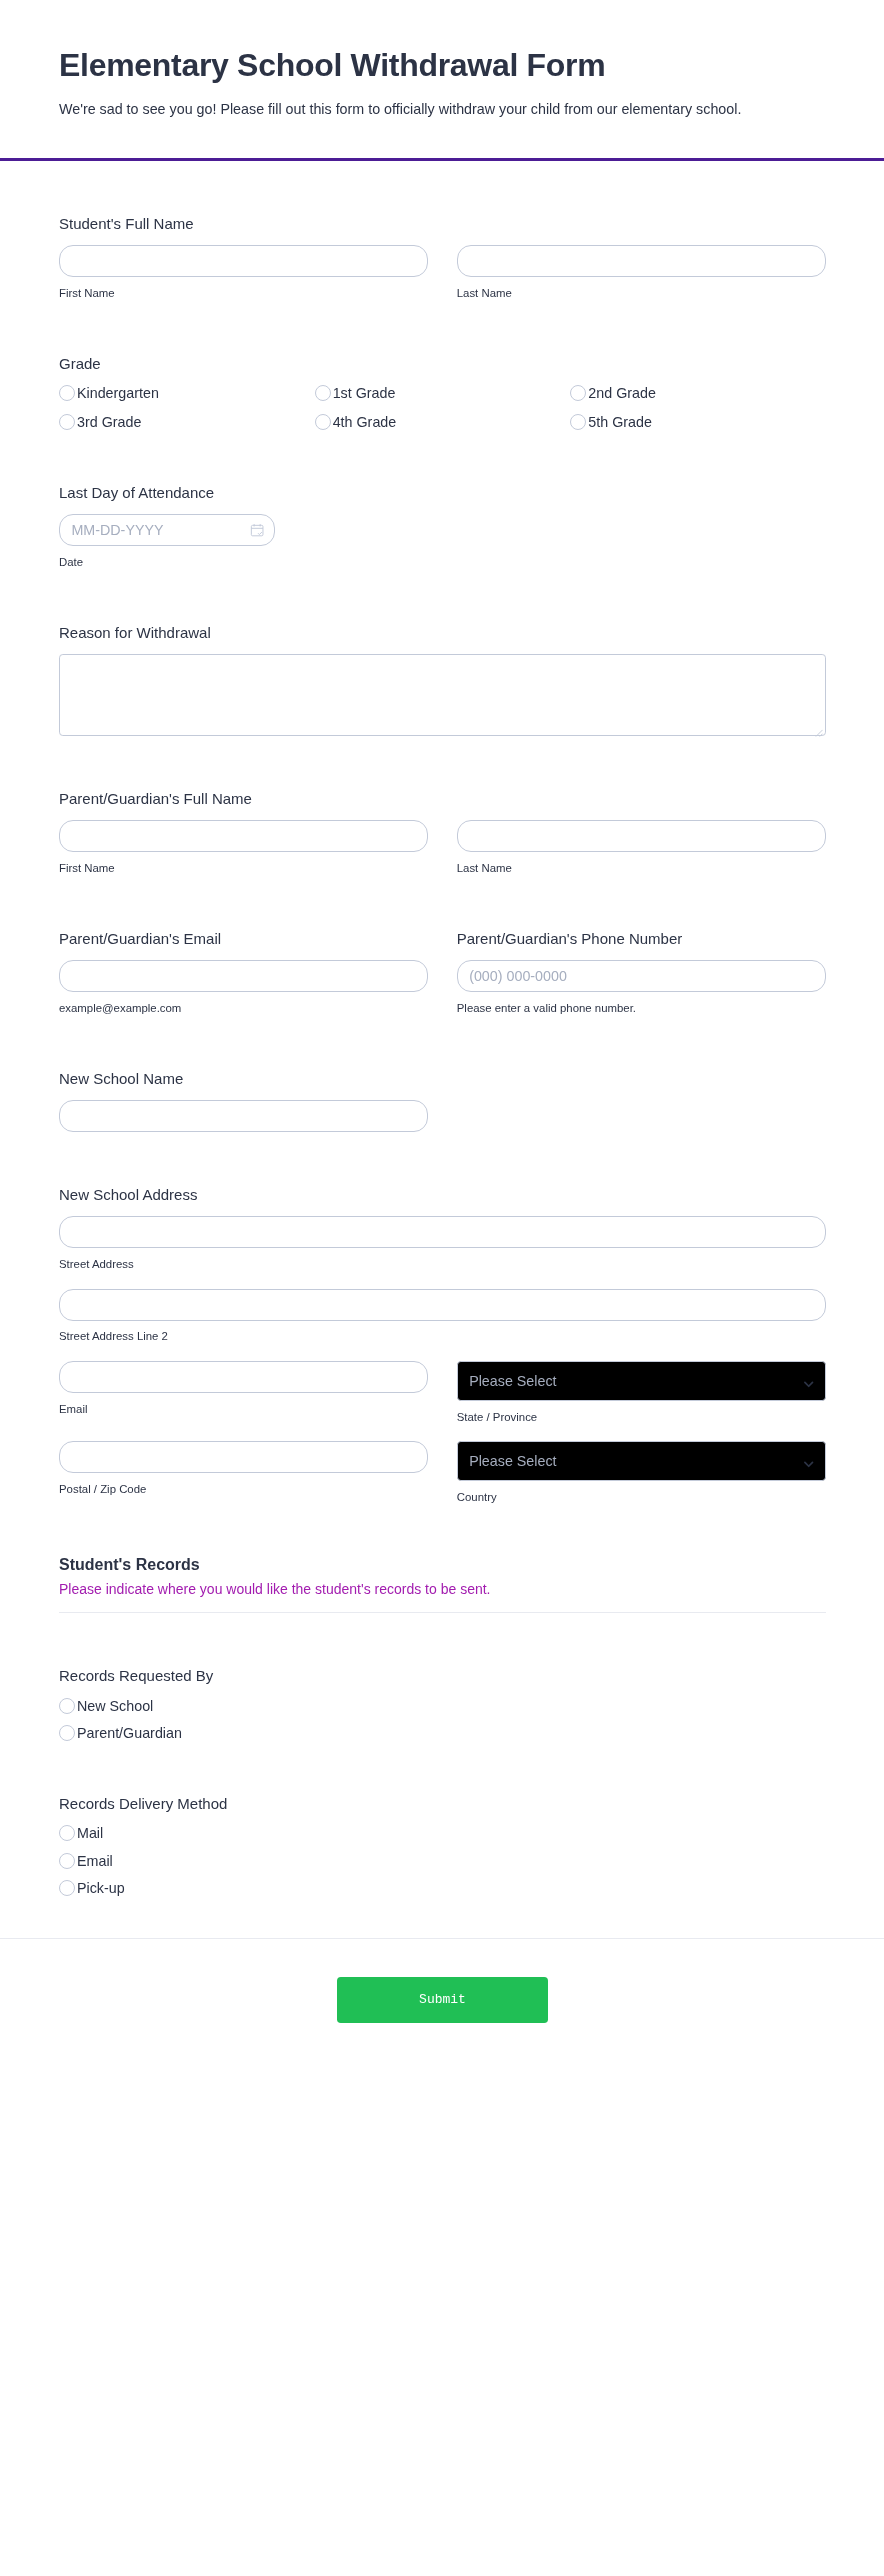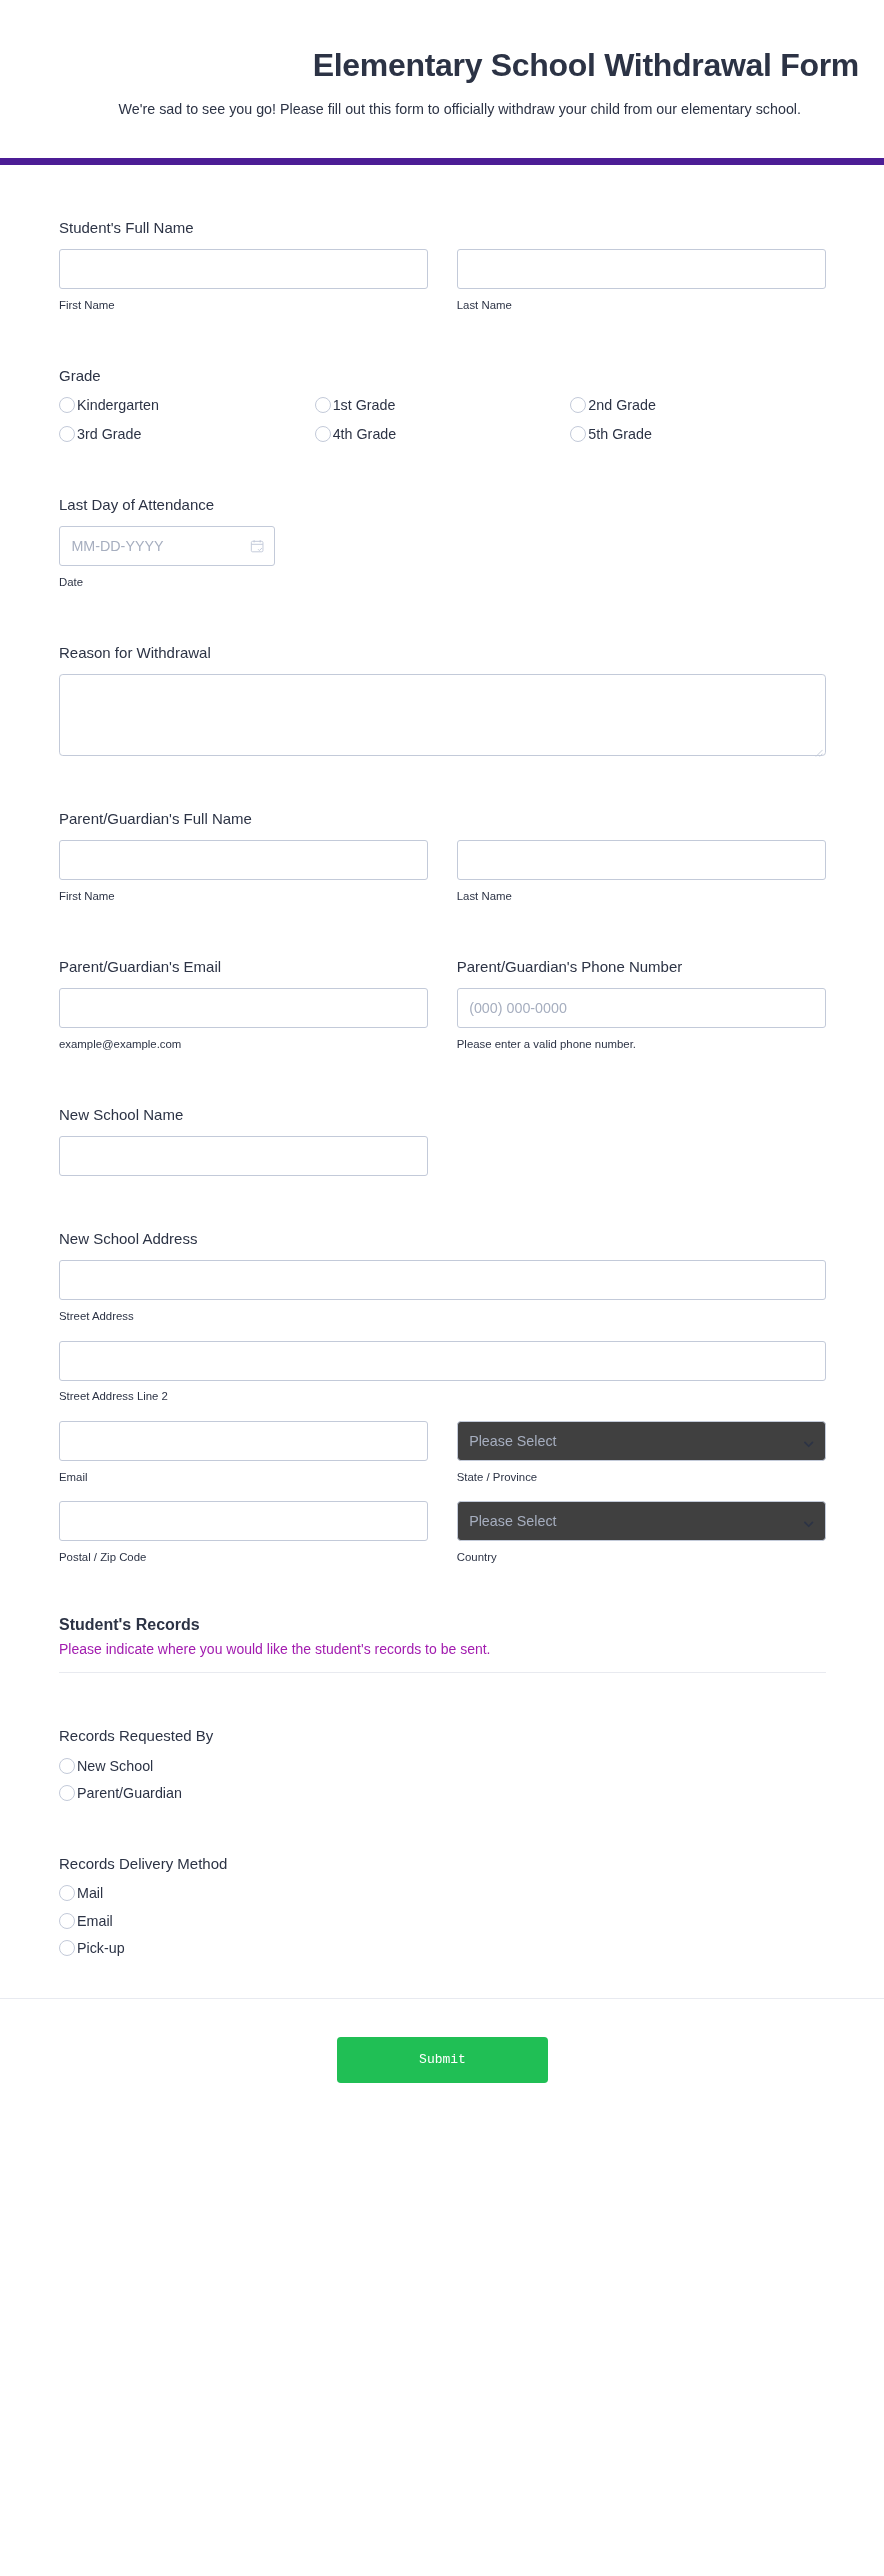--- a/index.html
+++ b/index.html
@@ -18,22 +18,21 @@
   .page {
     width: 885px;
     min-height: 2576px;
     background: #ffffff;
     position: relative;
   }
 
   
   .form-header {
     padding: 46px 26px 38px 59px;
-    border-bottom: 7px solid #4c1d95;
-    text-align: right;
+    border-bottom: 3px solid #4c1d95;
   }
   .form-title {
     font-size: 32px;
     font-weight: bold;
     letter-spacing: -0.3px;
     color: #2c3345;
     line-height: 1.2;
     margin-bottom: 13.3px;
   }
   .form-subtitle {
@@ -66,23 +65,23 @@
     font-size: 11.4px;
     color: #2c3345;
     margin-top: 8.6px;
     display: block;
     line-height: 1.3;
   }
 
   
   .txt {
     width: 100%;
-    height: 40px;
+    height: 32px;
     border: 1px solid #c3cad9;
-    border-radius: 3px;
+    border-radius: 14px;
     background: #ffffff;
     font-family: "Liberation Sans", sans-serif;
     font-size: 14.3px;
     color: #2c3345;
     padding: 0 11.4px;
     outline: none;
   }
   .txt::placeholder { color: #a6aebf; }
 
   .two-col {
@@ -170,21 +169,21 @@
     color: #c3cad9;
   }
 
   
   .sel-wrap { position: relative; width: 100%; }
   .sel {
     width: 100%;
     height: 40px;
     border: 1px solid #c3cad9;
     border-radius: 3.8px;
-    background: #404040;
+    background: #000000;
     font-family: "Liberation Sans", sans-serif;
     font-size: 14.3px;
     color: #a6aebf;
     padding: 0 30px 0 11.4px;
     outline: none;
     appearance: none;
     -webkit-appearance: none;
     display: flex;
     align-items: center;
     cursor: pointer;

